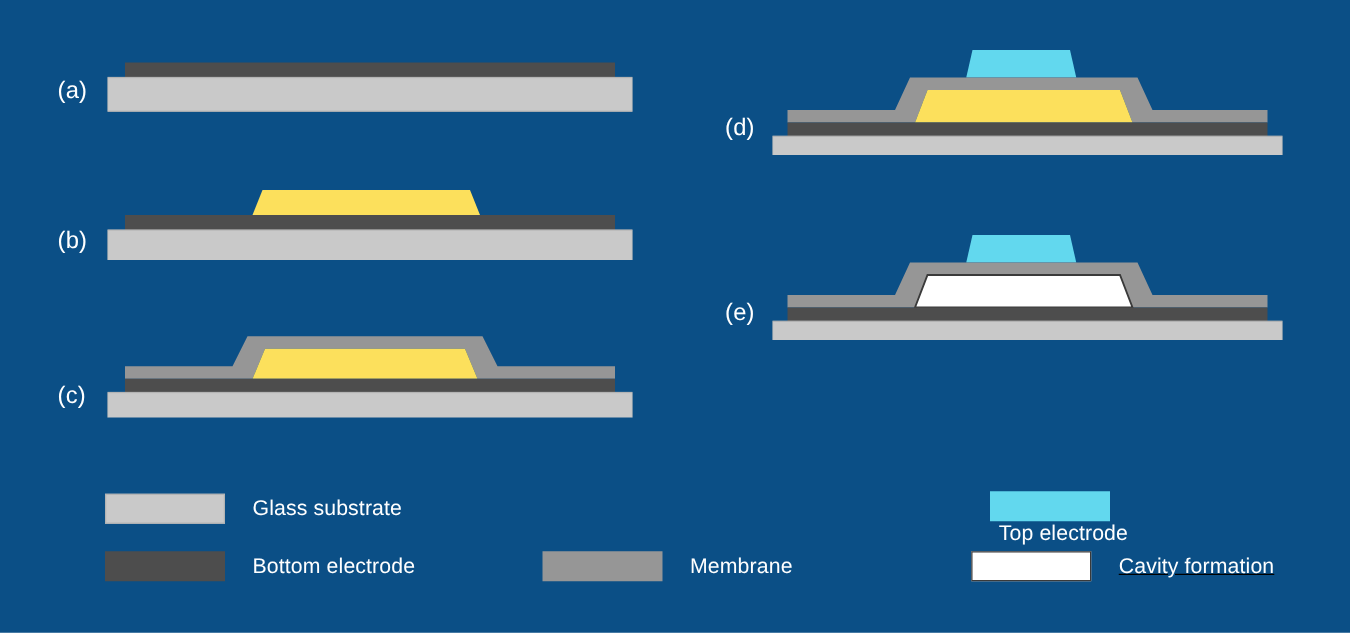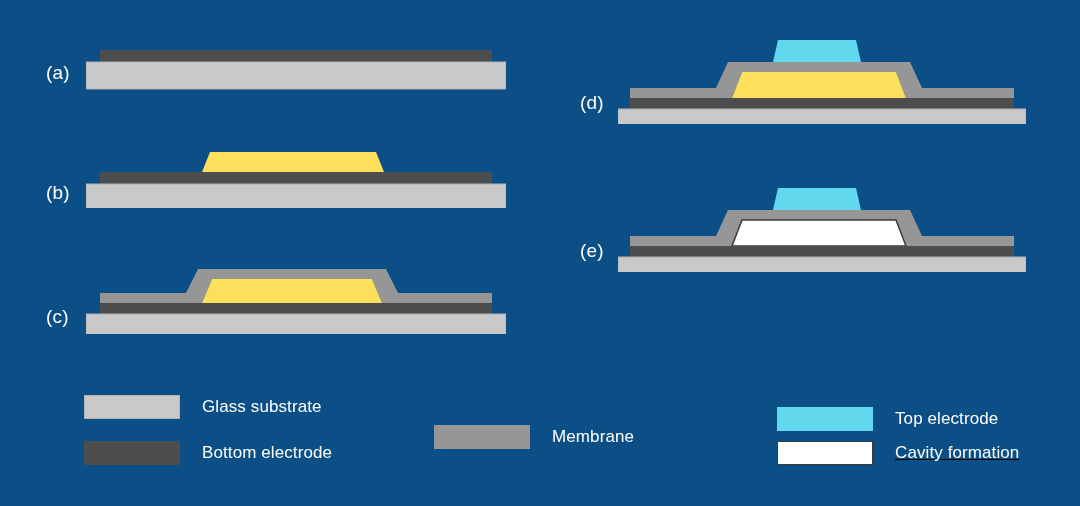--- a/index.html
+++ b/index.html
@@ -147,28 +147,28 @@
         <span class="legend-swatch" style="background:#c9c9c9; border:1px solid #b4b4b4;"></span>
         <span class="legend-text">Glass substrate</span>
       </div>
       <div class="legend-row" style="left:0px; top:62px;">
         <span class="legend-swatch" style="background:#4d4d4d;"></span>
         <span class="legend-text">Bottom electrode</span>
       </div>
     </div>
 
     <div class="legend-col" style="left:434px; width:330px;">
-      <div class="legend-row" style="left:0px; top:46px;">
+      <div class="legend-row" style="left:0px; top:62px;">
         <span class="legend-swatch" style="background:#969696;"></span>
         <span class="legend-text">Membrane</span>
       </div>
     </div>
 
     <div class="legend-col" style="left:777px; width:300px;">
-      <div class="legend-row" style="left:0px; top:28px;">
+      <div class="legend-row" style="left:0px; top:15px;flex-direction:column;">
         <span class="legend-swatch" style="background:#62d8ee;"></span>
         <span class="legend-text">Top electrode</span>
       </div>
       <div class="legend-row" style="left:0px; top:62px;text-decoration:underline;">
         <span class="legend-swatch" style="background:#ffffff; border:1px solid #3a3a3a;"></span>
         <span class="legend-text">Cavity formation</span>
       </div>
     </div>
 
   </div>

